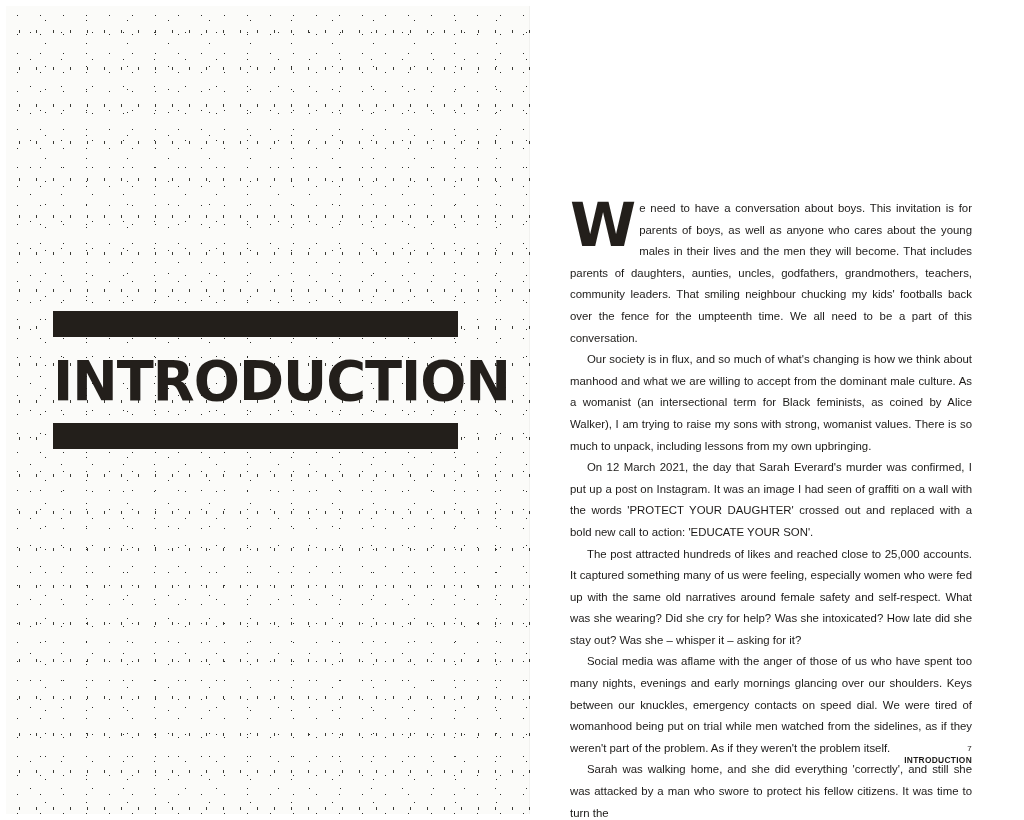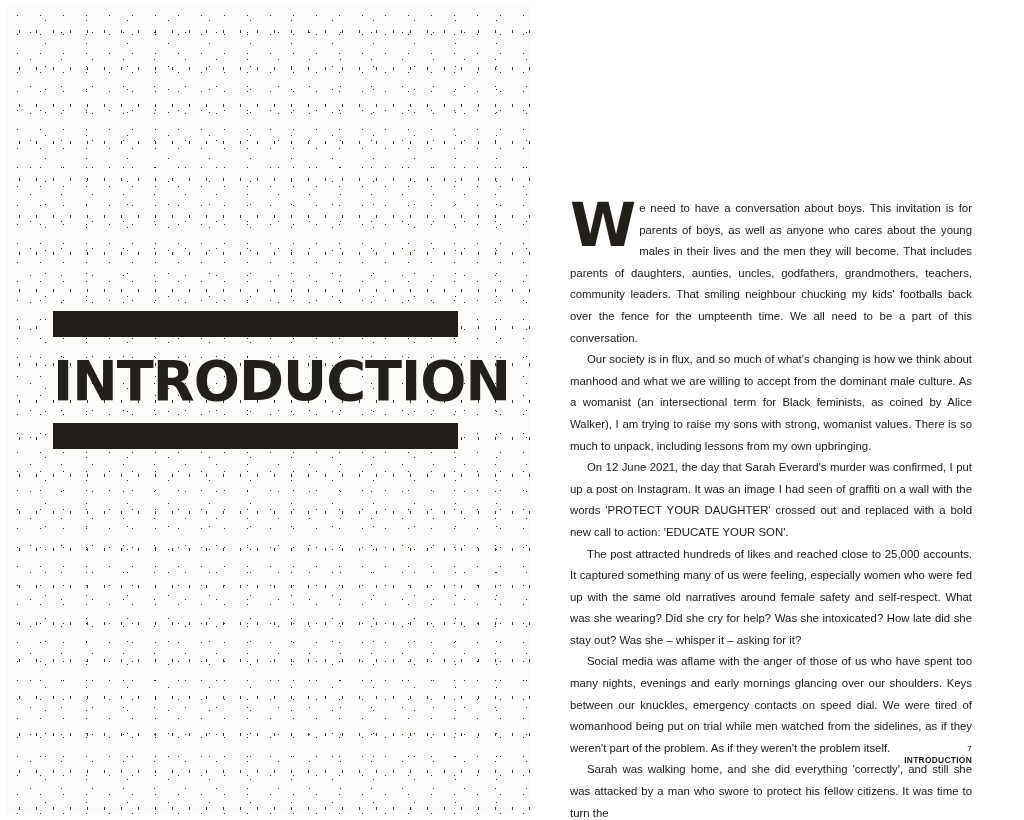--- a/index.html
+++ b/index.html
@@ -141,21 +141,21 @@
       <div class="title-bar bottom"></div>
     </div>
   </div>
 
   <div class="gutter"></div>
 
   <div class="right-page">
     <div class="body-col">
       <p class="first"><span class="dropcap">W</span><span>e need to have a conversation about boys. This invitation is for parents of boys, as well as anyone who cares about the young males in their lives and the men they will become. That includes parents of daughters, aunties, uncles, godfathers, grandmothers, teachers, community leaders. That smiling neighbour chucking my kids' footballs back over the fence for the umpteenth time. We all need to be a part of this conversation.</span></p>
       <p>Our society is in flux, and so much of what's changing is how we think about manhood and what we are willing to accept from the dominant male culture. As a womanist (an intersectional term for Black feminists, as coined by Alice Walker), I am trying to raise my sons with strong, womanist values. There is so much to unpack, including lessons from my own upbringing.</p>
-      <p>On 12 June 2021, the day that Sarah Everard's murder was confirmed, I put up a post on Instagram. It was an image I had seen of graffiti on a wall with the words 'PROTECT YOUR DAUGHTER' crossed out and replaced with a bold new call to action: 'EDUCATE YOUR SON'.</p>
+      <p>On 12 March 2021, the day that Sarah Everard's murder was confirmed, I put up a post on Instagram. It was an image I had seen of graffiti on a wall with the words 'PROTECT YOUR DAUGHTER' crossed out and replaced with a bold new call to action: 'EDUCATE YOUR SON'.</p>
       <p>The post attracted hundreds of likes and reached close to 25,000 accounts. It captured something many of us were feeling, especially women who were fed up with the same old narratives around female safety and self-respect. What was she wearing? Did she cry for help? Was she intoxicated? How late did she stay out? Was she – whisper it – asking for it?</p>
       <p>Social media was aflame with the anger of those of us who have spent too many nights, evenings and early mornings glancing over our shoulders. Keys between our knuckles, emergency contacts on speed dial. We were tired of womanhood being put on trial while men watched from the sidelines, as if they weren't part of the problem. As if they weren't the problem itself.</p>
       <p>Sarah was walking home, and she did everything 'correctly', and still she was attacked by a man who swore to protect his fellow citizens. It was time to turn the</p>
     </div>
 
     <div class="folio">
       <div class="folio-number">7</div>
       <div class="folio-label">INTRODUCTION</div>
     </div>
   </div>

